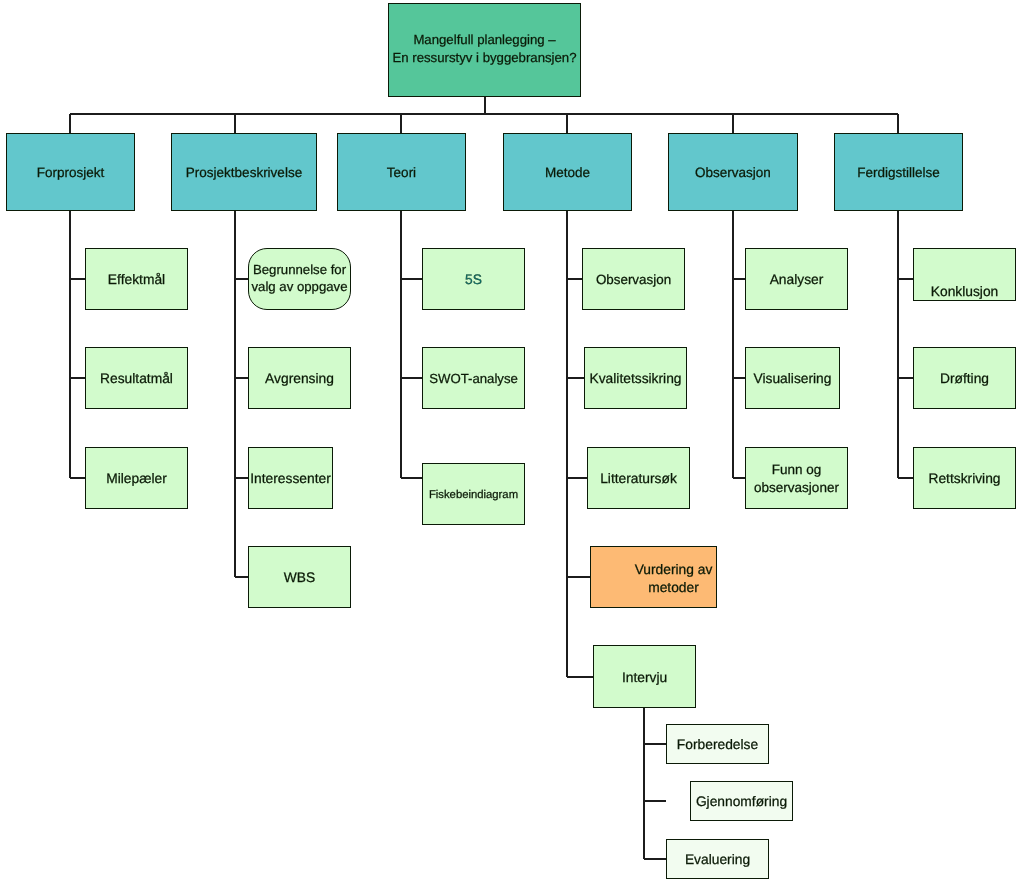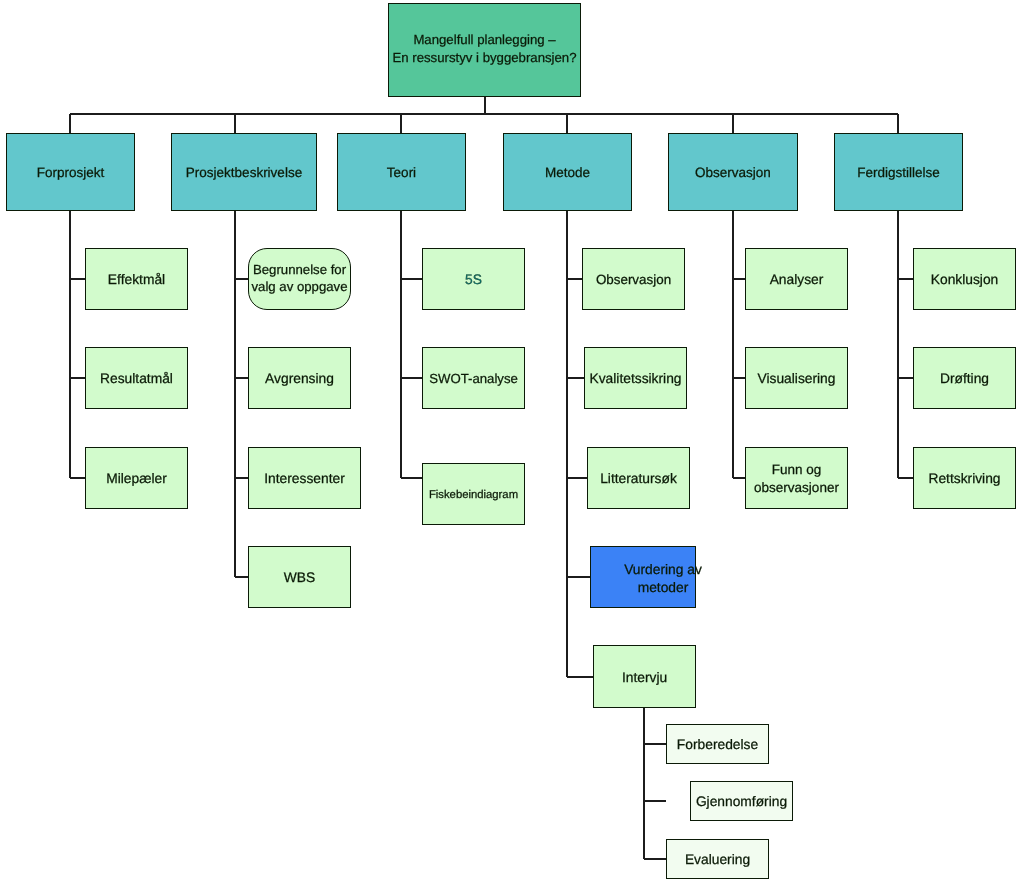--- a/index.html
+++ b/index.html
@@ -28,39 +28,39 @@
       <div class="node" style="left: 388px; top: 3px; width: 193px; height: 94px; background: rgb(85, 198, 154); border-color: rgb(11, 26, 7); color: rgb(11, 26, 7); font-size: 13.2px; line-height: 18.2px;"><span style="transform: translateY(-0.7px);">Mangelfull planlegging –
 En ressurstyv i byggebransjen?</span></div>
       <div class="node" style="left: 6px; top: 133px; width: 129px; height: 78px; background: rgb(98, 199, 204); border-color: rgb(11, 26, 7); color: rgb(11, 26, 7); font-size: 13.5px;"><span style="transform: translateY(0.8px);">Forprosjekt</span></div>
       <div class="node" style="left: 85px; top: 248px; width: 103px; height: 62px; background: rgb(210, 251, 204); border-color: rgb(11, 26, 7); color: rgb(11, 26, 7); font-size: 13.8px;"><span style="transform: translateY(0.8px);">Effektmål</span></div>
       <div class="node" style="left: 85px; top: 347px; width: 103px; height: 62px; background: rgb(210, 251, 204); border-color: rgb(11, 26, 7); color: rgb(11, 26, 7); font-size: 13.8px;"><span style="transform: translateY(0.8px);">Resultatmål</span></div>
       <div class="node" style="left: 85px; top: 447px; width: 103px; height: 62px; background: rgb(210, 251, 204); border-color: rgb(11, 26, 7); color: rgb(11, 26, 7); font-size: 13.8px;"><span style="transform: translateY(0.8px);">Milepæler</span></div>
       <div class="node" style="left: 171px; top: 133px; width: 146px; height: 78px; background: rgb(98, 199, 204); border-color: rgb(11, 26, 7); color: rgb(11, 26, 7); font-size: 13.5px;"><span style="transform: translateY(0.8px);">Prosjektbeskrivelse</span></div>
       <div class="node" style="left: 248px; top: 248px; width: 103px; height: 62px; background: rgb(210, 251, 204); border-color: rgb(11, 26, 7); color: rgb(11, 26, 7); font-size: 13.2px; border-radius: 19px;"><span style="transform: translateY(-1.2px);">Begrunnelse for
 valg av oppgave</span></div>
       <div class="node" style="left: 248px; top: 347px; width: 103px; height: 62px; background: rgb(210, 251, 204); border-color: rgb(11, 26, 7); color: rgb(11, 26, 7); font-size: 13.8px;"><span style="transform: translateY(0.8px);">Avgrensing</span></div>
-      <div class="node" style="left: 248px; top: 447px; width: 113px; height: 62px; background: rgb(210, 251, 204); border-color: rgb(11, 26, 7); color: rgb(11, 26, 7); font-size: 13.8px;"><span style="transform: translateY(0.8px);">Interessenter</span></div>
+      <div class="node" style="left: 248px; top: 447px; width: 85px; height: 62px; background: rgb(210, 251, 204); border-color: rgb(11, 26, 7); color: rgb(11, 26, 7); font-size: 13.8px;"><span style="transform: translateY(0.8px);">Interessenter</span></div>
       <div class="node" style="left: 248px; top: 546px; width: 103px; height: 62px; background: rgb(210, 251, 204); border-color: rgb(11, 26, 7); color: rgb(11, 26, 7); font-size: 13.8px;"><span style="transform: translateY(0.8px);">WBS</span></div>
       <div class="node" style="left: 337px; top: 133px; width: 129px; height: 78px; background: rgb(98, 199, 204); border-color: rgb(11, 26, 7); color: rgb(11, 26, 7); font-size: 13.5px;"><span style="transform: translateY(0.8px);">Teori</span></div>
       <div class="node" style="left: 422px; top: 248px; width: 103px; height: 62px; background: rgb(210, 251, 204); border-color: rgb(11, 26, 7); color: #0f766e; font-size: 13.8px;"><span style="transform: translateY(0.8px);">5S</span></div>
       <div class="node" style="left: 422px; top: 347px; width: 103px; height: 62px; background: rgb(210, 251, 204); border-color: rgb(11, 26, 7); color: rgb(11, 26, 7); font-size: 13.2px;"><span style="transform: translateY(0.8px);">SWOT-analyse</span></div>
       <div class="node" style="left: 422px; top: 447px; width: 103px; height: 62px; background: rgb(210, 251, 204); border-color: rgb(11, 26, 7); color: rgb(11, 26, 7); font-size: 11.3px; margin-top: 16px;"><span style="transform: translateY(0.8px);">Fiskebeindiagram</span></div>
       <div class="node" style="left: 503px; top: 133px; width: 129px; height: 78px; background: rgb(98, 199, 204); border-color: rgb(11, 26, 7); color: rgb(11, 26, 7); font-size: 13.5px;"><span style="transform: translateY(0.8px);">Metode</span></div>
       <div class="node" style="left: 582px; top: 248px; width: 103px; height: 62px; background: rgb(210, 251, 204); border-color: rgb(11, 26, 7); color: rgb(11, 26, 7); font-size: 13.4px;"><span style="transform: translateY(0.8px);">Observasjon</span></div>
       <div class="node" style="left: 584px; top: 347px; width: 103px; height: 62px; background: rgb(210, 251, 204); border-color: rgb(11, 26, 7); color: rgb(11, 26, 7); font-size: 13.8px;"><span style="transform: translateY(0.8px);">Kvalitetssikring</span></div>
       <div class="node" style="left: 587px; top: 447px; width: 103px; height: 62px; background: rgb(210, 251, 204); border-color: rgb(11, 26, 7); color: rgb(11, 26, 7); font-size: 13.8px;"><span style="transform: translateY(0.8px);">Litteratursøk</span></div>
-      <div class="node" style="left: 590px; top: 546px; width: 106px; height: 62px; background: #3b82f6; border-color: rgb(11, 26, 7); color: rgb(11, 26, 7); font-size: 13.8px; padding-left: 40px;"><span style="transform: translateY(1.6px);">Vurdering av
+      <div class="node" style="left: 590px; top: 546px; width: 127px; height: 62px; background: #fdba74; border-color: rgb(11, 26, 7); color: rgb(11, 26, 7); font-size: 13.8px; padding-left: 40px;"><span style="transform: translateY(1.6px);">Vurdering av
 metoder</span></div>
       <div class="node" style="left: 593px; top: 645px; width: 103px; height: 63px; background: rgb(210, 251, 204); border-color: rgb(11, 26, 7); color: rgb(11, 26, 7); font-size: 13.8px;"><span style="transform: translateY(0.8px);">Intervju</span></div>
       <div class="node" style="left: 666px; top: 724px; width: 103px; height: 40px; background: rgb(242, 252, 240); border-color: rgb(11, 26, 7); color: rgb(11, 26, 7); font-size: 13.8px;"><span style="transform: translateY(0.8px);">Forberedelse</span></div>
       <div class="node" style="left: 690px; top: 781px; width: 103px; height: 40px; background: rgb(242, 252, 240); border-color: rgb(11, 26, 7); color: rgb(11, 26, 7); font-size: 13.8px;"><span style="transform: translateY(0.8px);">Gjennomføring</span></div>
       <div class="node" style="left: 666px; top: 839px; width: 103px; height: 40px; background: rgb(242, 252, 240); border-color: rgb(11, 26, 7); color: rgb(11, 26, 7); font-size: 13.8px;"><span style="transform: translateY(0.8px);">Evaluering</span></div>
       <div class="node" style="left: 668px; top: 133px; width: 130px; height: 78px; background: rgb(98, 199, 204); border-color: rgb(11, 26, 7); color: rgb(11, 26, 7); font-size: 13.5px;"><span style="transform: translateY(0.8px);">Observasjon</span></div>
       <div class="node" style="left: 745px; top: 248px; width: 103px; height: 62px; background: rgb(210, 251, 204); border-color: rgb(11, 26, 7); color: rgb(11, 26, 7); font-size: 13.8px;"><span style="transform: translateY(0.8px);">Analyser</span></div>
-      <div class="node" style="left: 745px; top: 347px; width: 103px; height: 62px; background: rgb(210, 251, 204); border-color: rgb(11, 26, 7); color: rgb(11, 26, 7); font-size: 13.8px;"><span style="transform: translateY(0.8px);">Visualisering</span></div>
+      <div class="node" style="left: 745px; top: 347px; width: 95px; height: 62px; background: rgb(210, 251, 204); border-color: rgb(11, 26, 7); color: rgb(11, 26, 7); font-size: 13.8px;"><span style="transform: translateY(0.8px);">Visualisering</span></div>
       <div class="node" style="left: 745px; top: 447px; width: 103px; height: 62px; background: rgb(210, 251, 204); border-color: rgb(11, 26, 7); color: rgb(11, 26, 7); font-size: 13.5px;"><span style="transform: translateY(1.2px);">Funn og
 observasjoner</span></div>
       <div class="node" style="left: 834px; top: 133px; width: 129px; height: 78px; background: rgb(98, 199, 204); border-color: rgb(11, 26, 7); color: rgb(11, 26, 7); font-size: 13.5px;"><span style="transform: translateY(0.8px);">Ferdigstillelse</span></div>
-      <div class="node" style="left: 913px; top: 248px; width: 103px; height: 62px; background: rgb(210, 251, 204); border-color: rgb(11, 26, 7); color: rgb(11, 26, 7); font-size: 13.8px;"><span style="transform: translateY(0.8px);">Konklusjon</span></div>
+      <div class="node" style="left: 913px; top: 248px; width: 103px; height: 53px; background: rgb(210, 251, 204); border-color: rgb(11, 26, 7); color: rgb(11, 26, 7); font-size: 13.8px; align-items: flex-end;"><span style="transform: translateY(0.8px);">Konklusjon</span></div>
       <div class="node" style="left: 913px; top: 347px; width: 103px; height: 62px; background: rgb(210, 251, 204); border-color: rgb(11, 26, 7); color: rgb(11, 26, 7); font-size: 13.8px;"><span style="transform: translateY(0.8px);">Drøfting</span></div>
       <div class="node" style="left: 913px; top: 447px; width: 103px; height: 62px; background: rgb(210, 251, 204); border-color: rgb(11, 26, 7); color: rgb(11, 26, 7); font-size: 13.8px;"><span style="transform: translateY(0.8px);">Rettskriving</span></div>
     </div>
 </div>
 
 </body></html>

